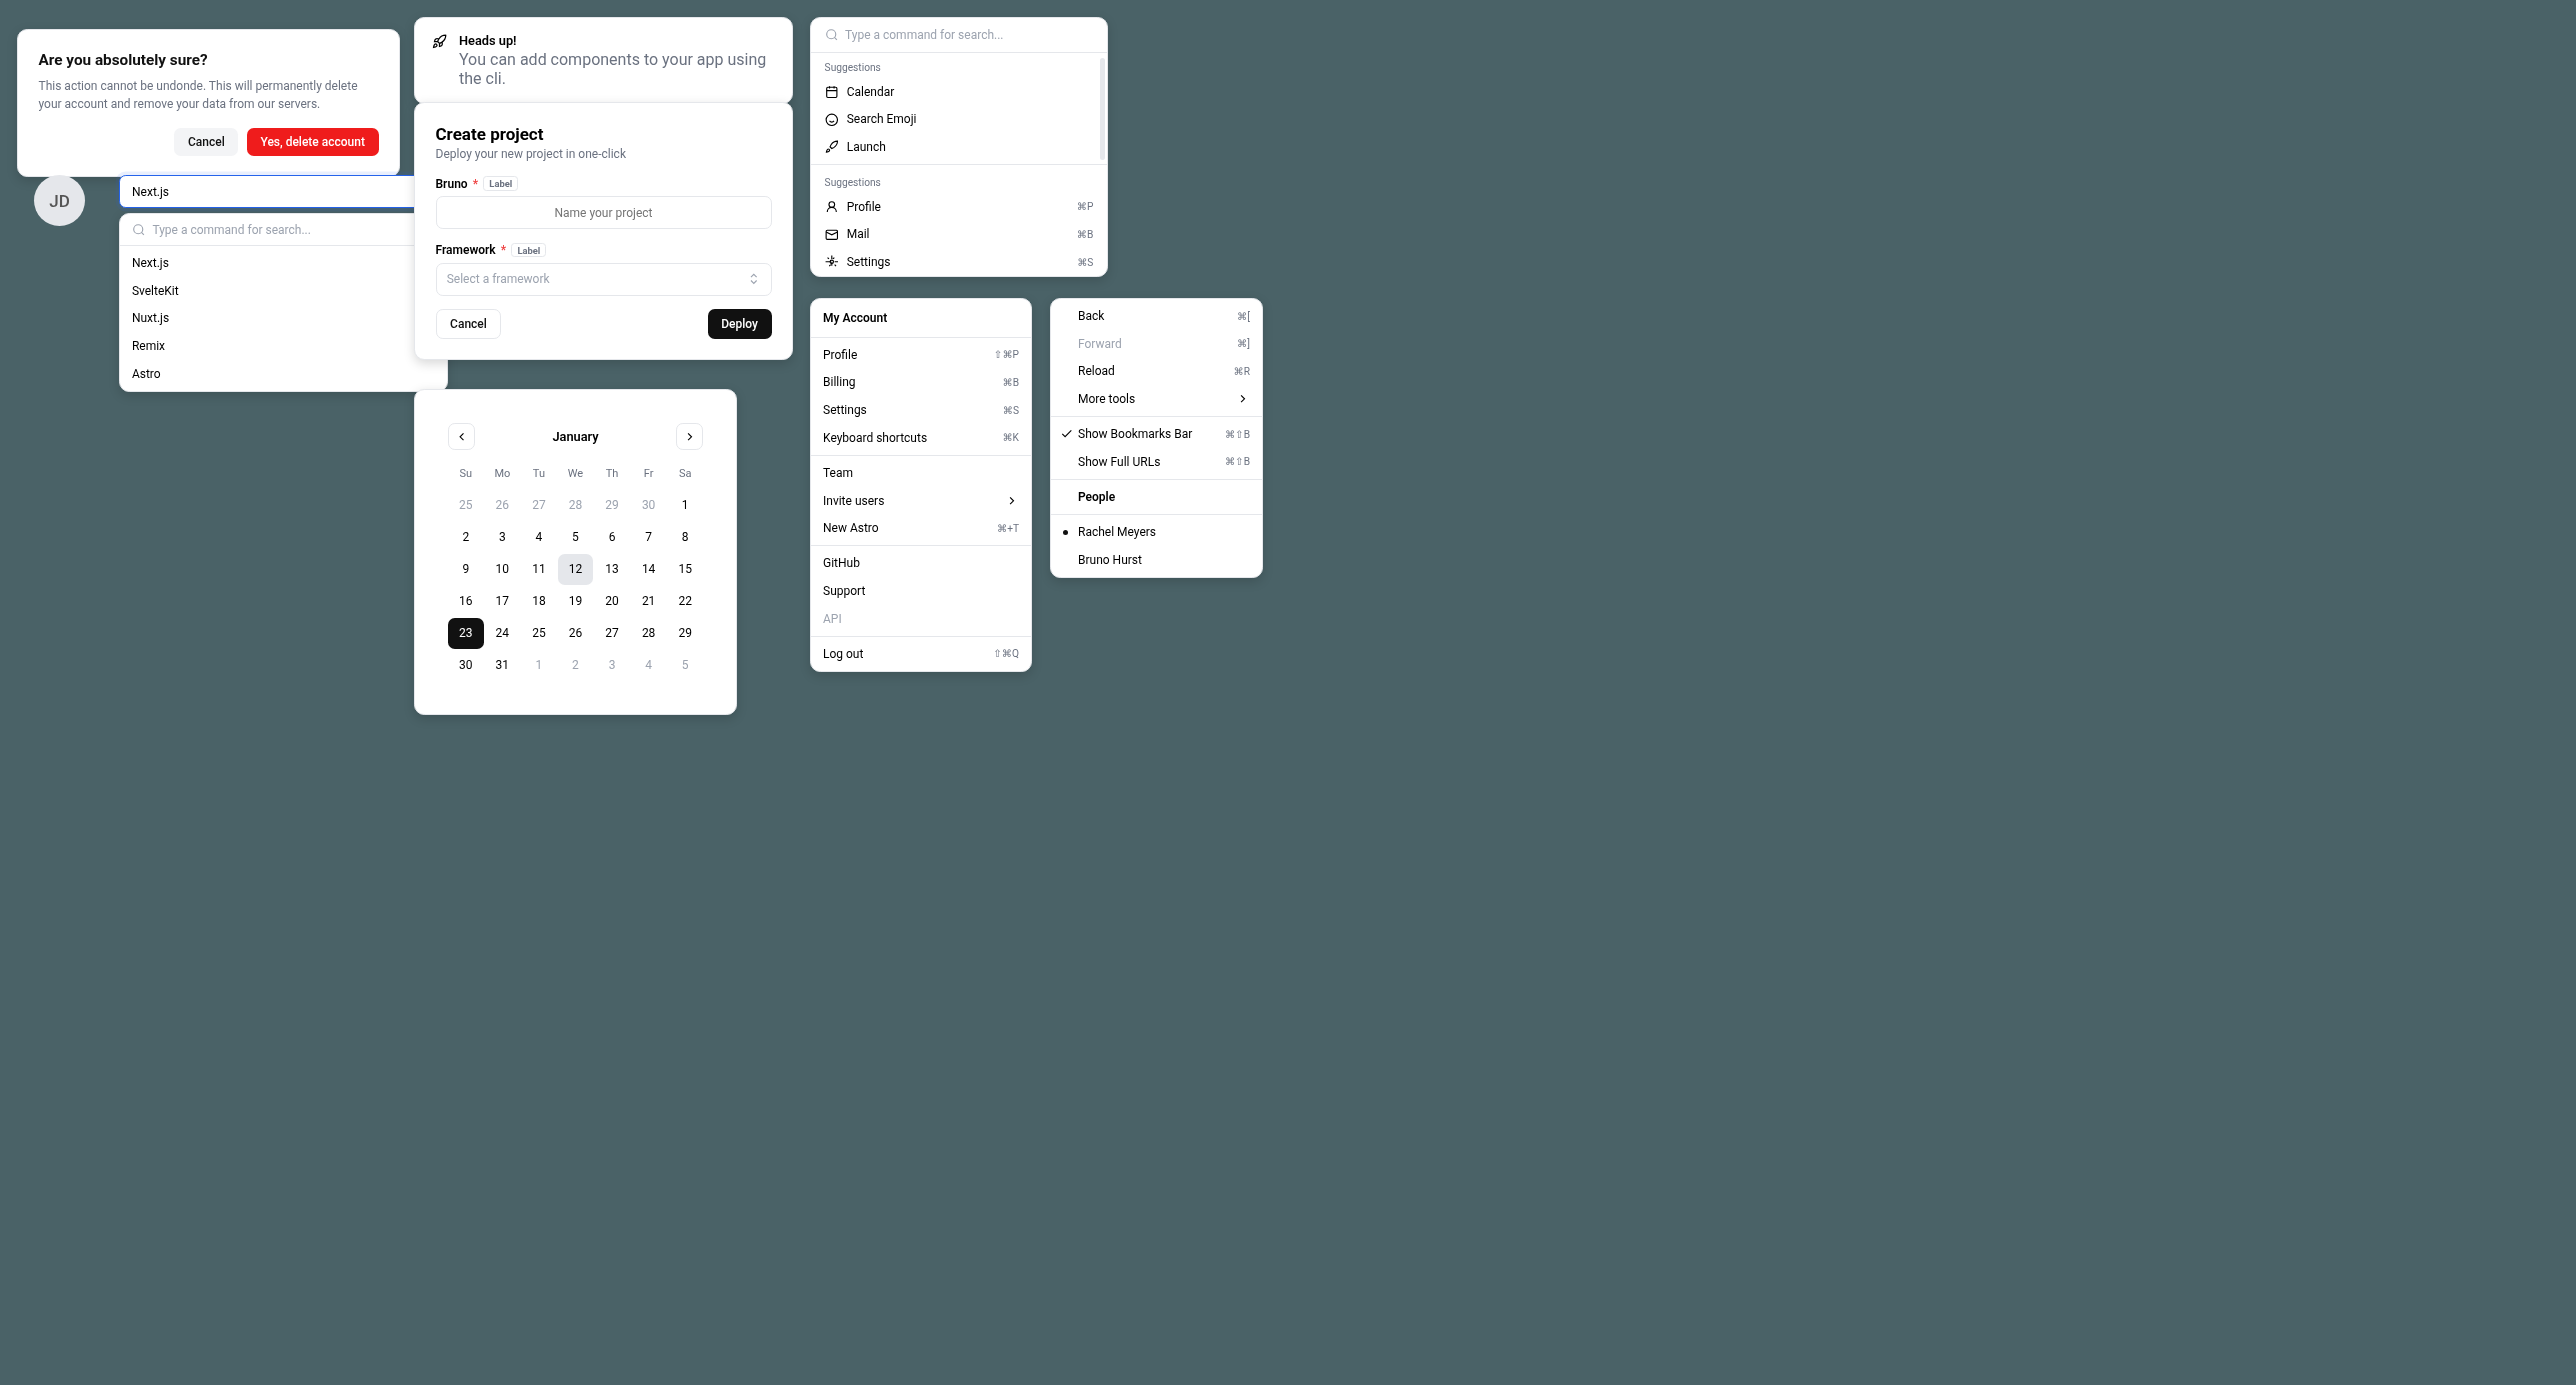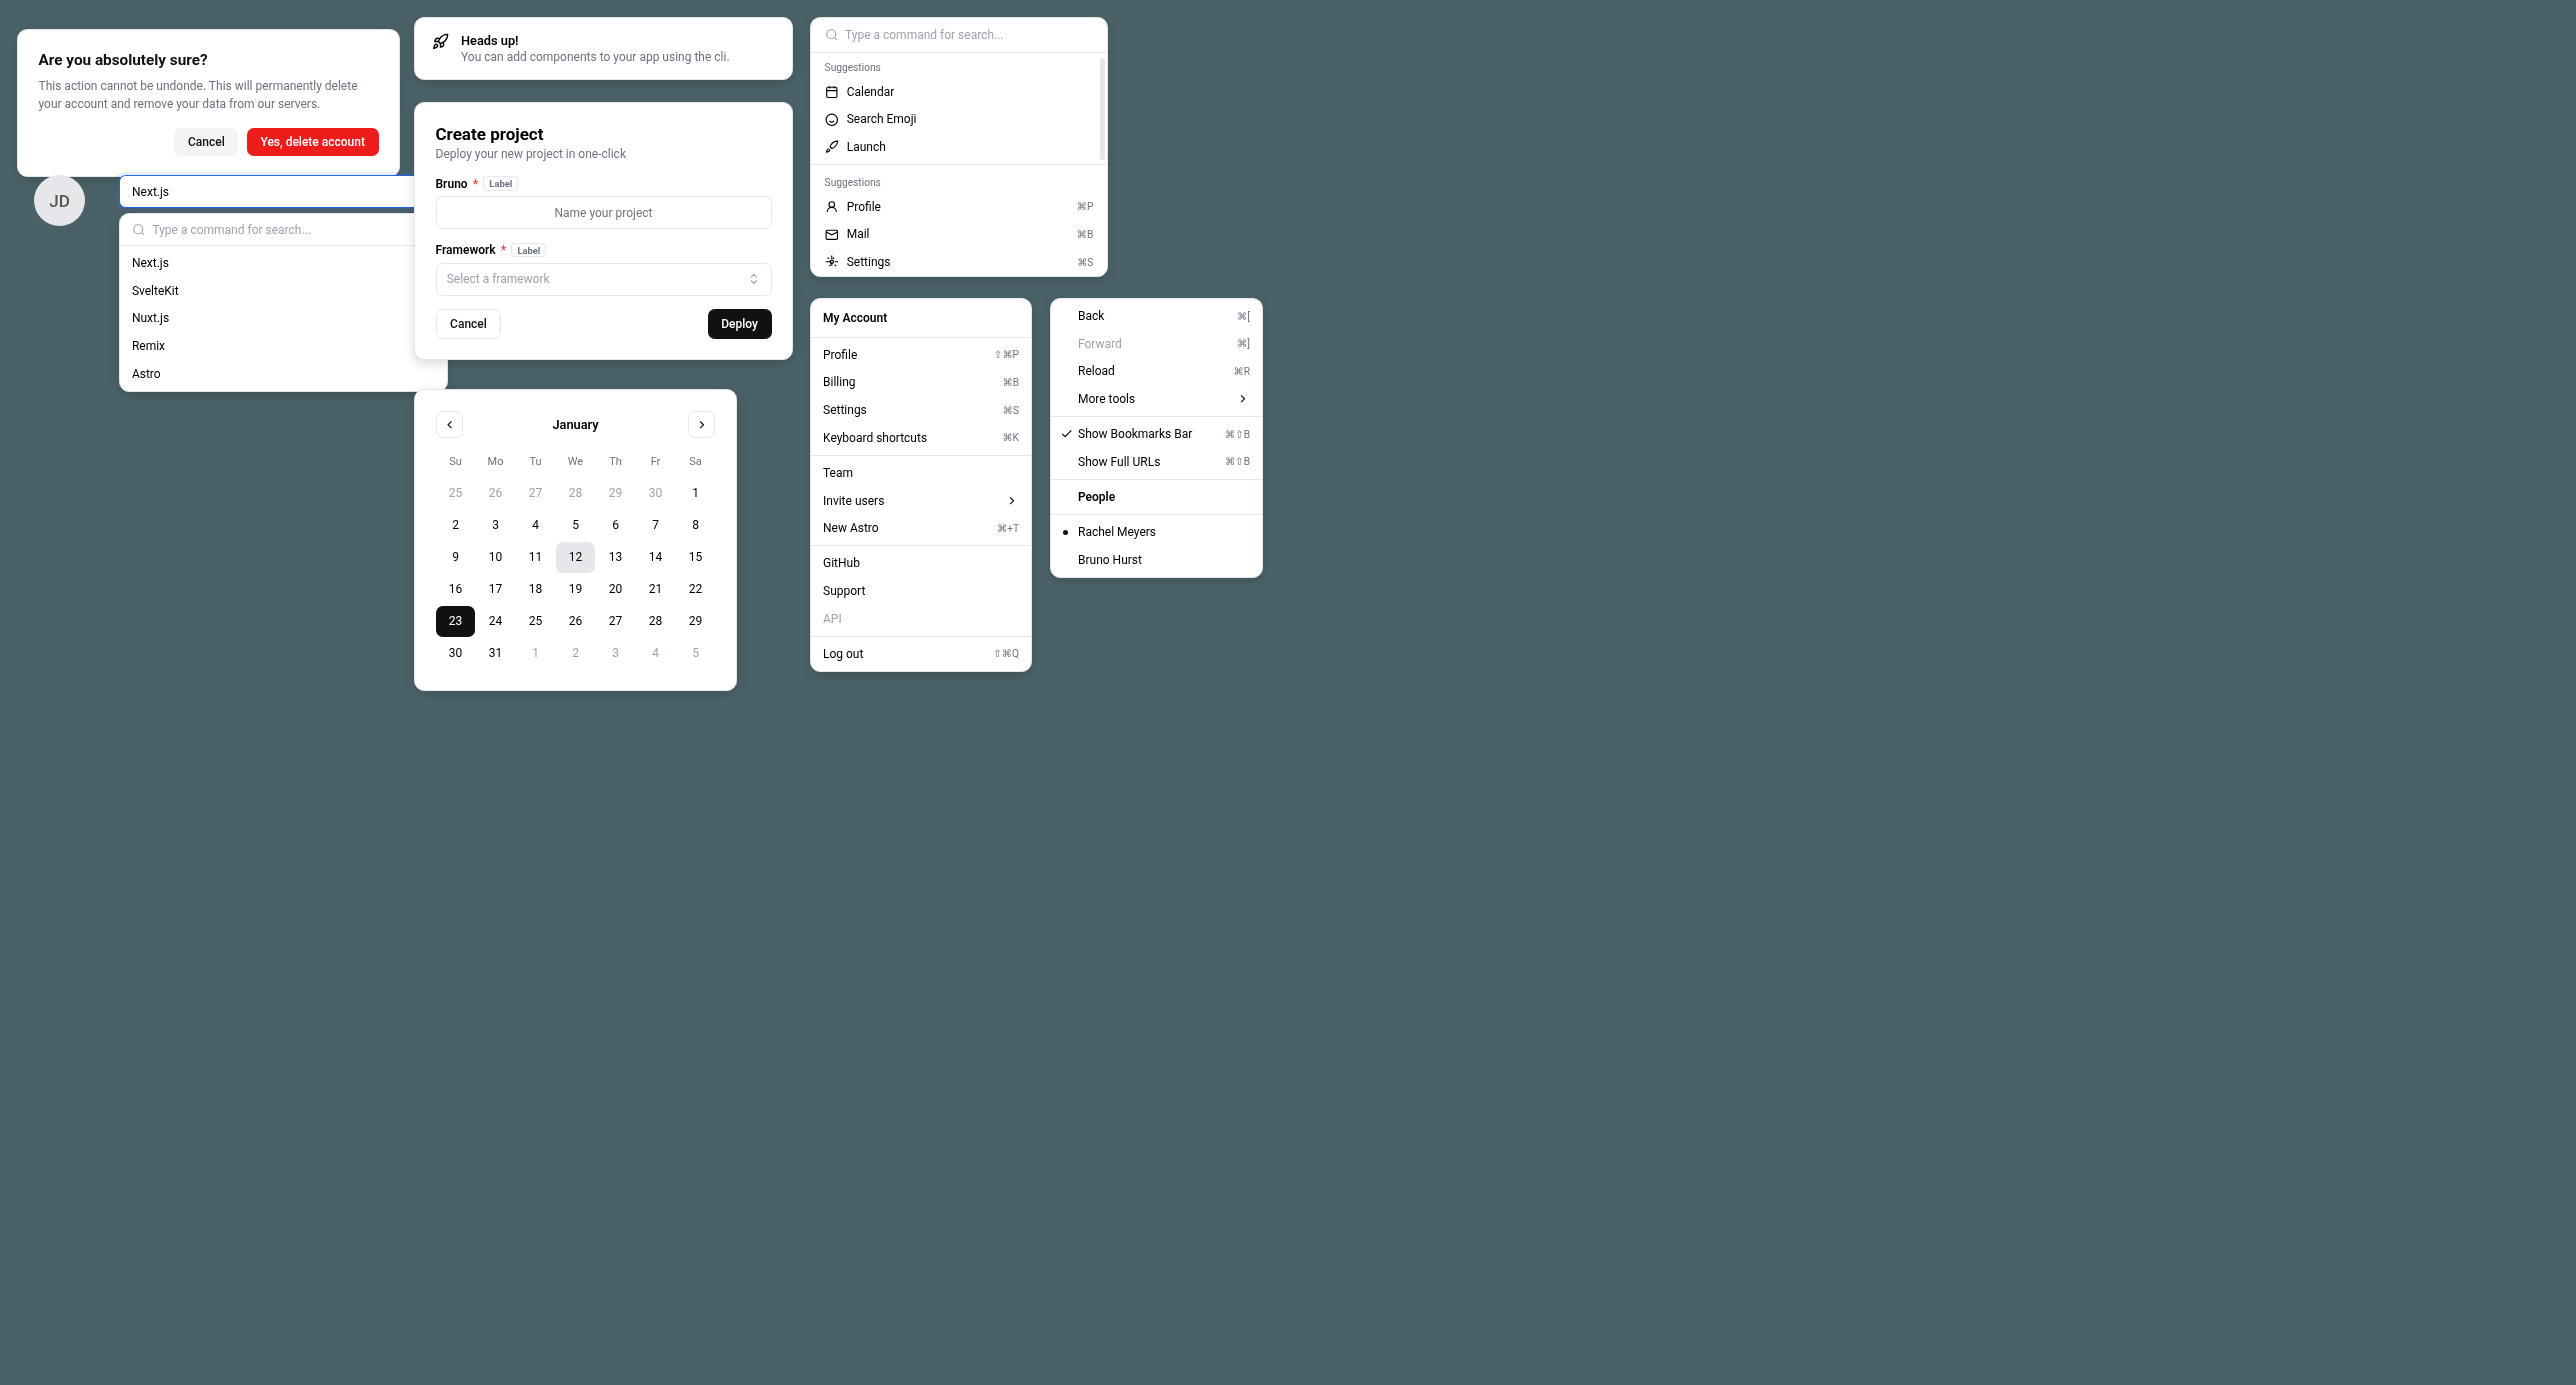--- a/index.html
+++ b/index.html
@@ -24,35 +24,35 @@
 .combobox-wrap { position: absolute; left: 119px; top: 175px; width: 329px; }
 .combobox-trigger { width: 100%; padding: 8.5px 12px; border: 1.7px solid #2563eb; border-radius: 6.8px; background: #fff; display: flex; justify-content: space-between; align-items: center; font-size: 12px; margin-bottom: 5.1px; box-shadow: 0 0 0 3.4px rgba(37,99,235,0.1); }
 .combobox-popover { width: 100%; padding: 0; overflow: hidden; }
 .combobox-search { display: flex; align-items: center; gap: 6.8px; padding: 8.5px 12px; border-bottom: 0.9px solid #e5e7eb; color: #9ca3af; font-size: 12px; }
 .combobox-list { padding: 3.4px; max-height: 170px; overflow-y: auto; }
 .combobox-item { display: flex; justify-content: space-between; align-items: center; padding: 6.8px 8.5px; font-size: 12px; border-radius: 5.1px; cursor: pointer; }
 
 
 .headsup { position: absolute; left: 414px; top: 17px; width: 379px; padding: 15.3px 17px; display: flex; gap: 12px; }
 .headsup-body h3 { font-size: 12.8px; font-weight: 600; margin-bottom: 1.7px; }
-.headsup-body p { font-size: 12px; color: #6b7280; }
+.headsup-body p { font-size: 16px; color: #6b7280; }
 
 
 .project { position: absolute; left: 414px; top: 102px; width: 379px; padding: 20.5px; }
 .project h2 { font-size: 17px; font-weight: 700; margin-bottom: 3.4px; }
 .project-sub { font-size: 12px; color: #6b7280; margin-bottom: 15.3px; }
 .form-row { margin-bottom: 13.6px; }
 .form-row label { font-size: 12px; font-weight: 600; display: flex; align-items: center; gap: 5.1px; margin-bottom: 5.1px; }
 .req { color: #ef4444; }
 .label-pill { font-size: 9.4px; color: #6b7280; border: 0.9px solid #e5e7eb; padding: 0.9px 5.1px; border-radius: 3.4px; font-weight: 700; }
 .input, .select { width: 100%; padding: 8.5px 10.2px; border: 0.9px solid #e5e7eb; border-radius: 6.8px; font-size: 12px; color: #9ca3af; background: #fff; display: flex; justify-content: space-between; align-items: center; text-align: center; }
 .project-actions { display: flex; justify-content: space-between; margin-top: 8.5px; }
 
 
-.calendar { position: absolute; left: 414px; top: 389px; width: 323px; padding: 21px; }
+.calendar { position: absolute; left: 414px; top: 389px; width: 323px; padding: 33px; }
 .cal-header { display: flex; justify-content: space-between; align-items: center; margin-bottom: 8.5px; }
 .cal-nav { width: 27px; height: 27px; border: 0.9px solid #e5e7eb; border-radius: 6.8px; background: #fff; display: flex; align-items: center; justify-content: center; cursor: pointer; }
 .cal-title { font-weight: 600; font-size: 12.8px; }
 .cal-grid { display: grid; grid-template-columns: repeat(7, 1fr); gap: 1px; text-align: center; }
 .cal-dow { font-size: 11px; color: #6b7280; padding: 8.5px 0; }
 .cal-day { padding: 8.5px 0; font-size: 12px; border-radius: 6.8px; cursor: pointer; }
 .cal-day.muted { color: #9ca3af; }
 .cal-day.today { background: #e5e7eb; }
 .cal-day.selected { background: #111; color: #fff; }
 

